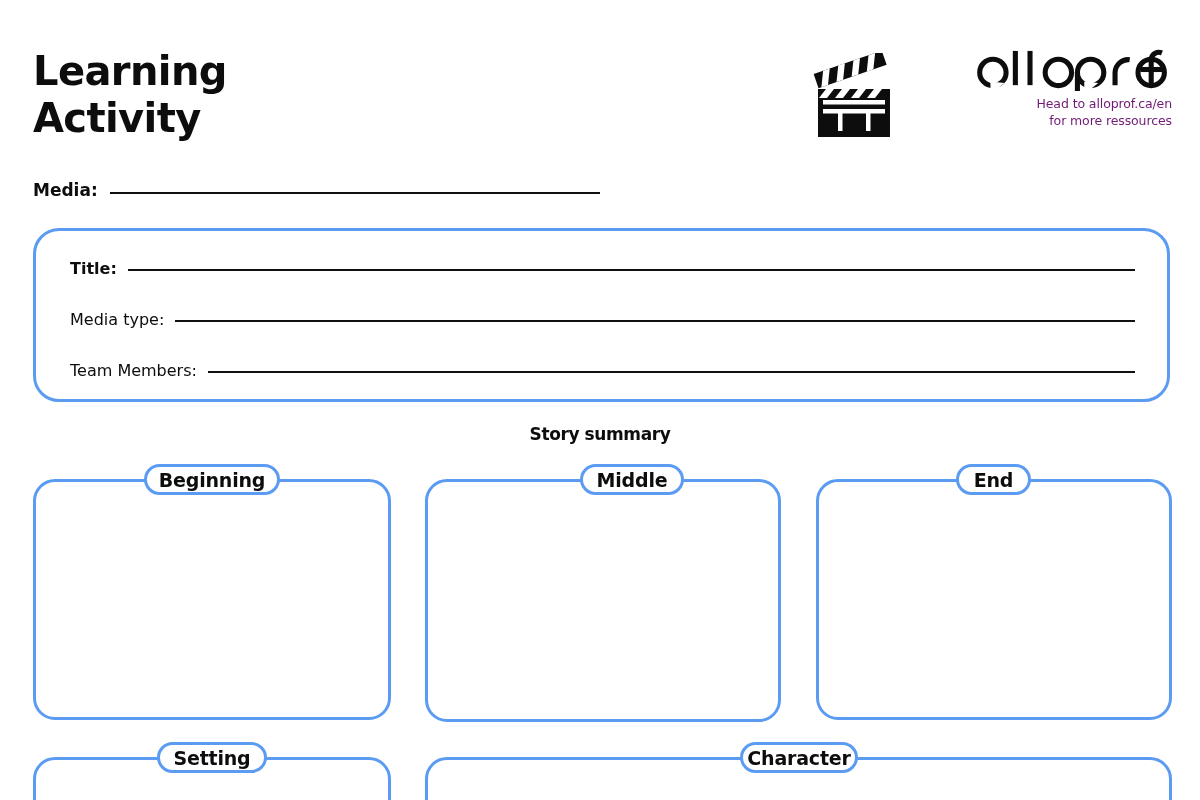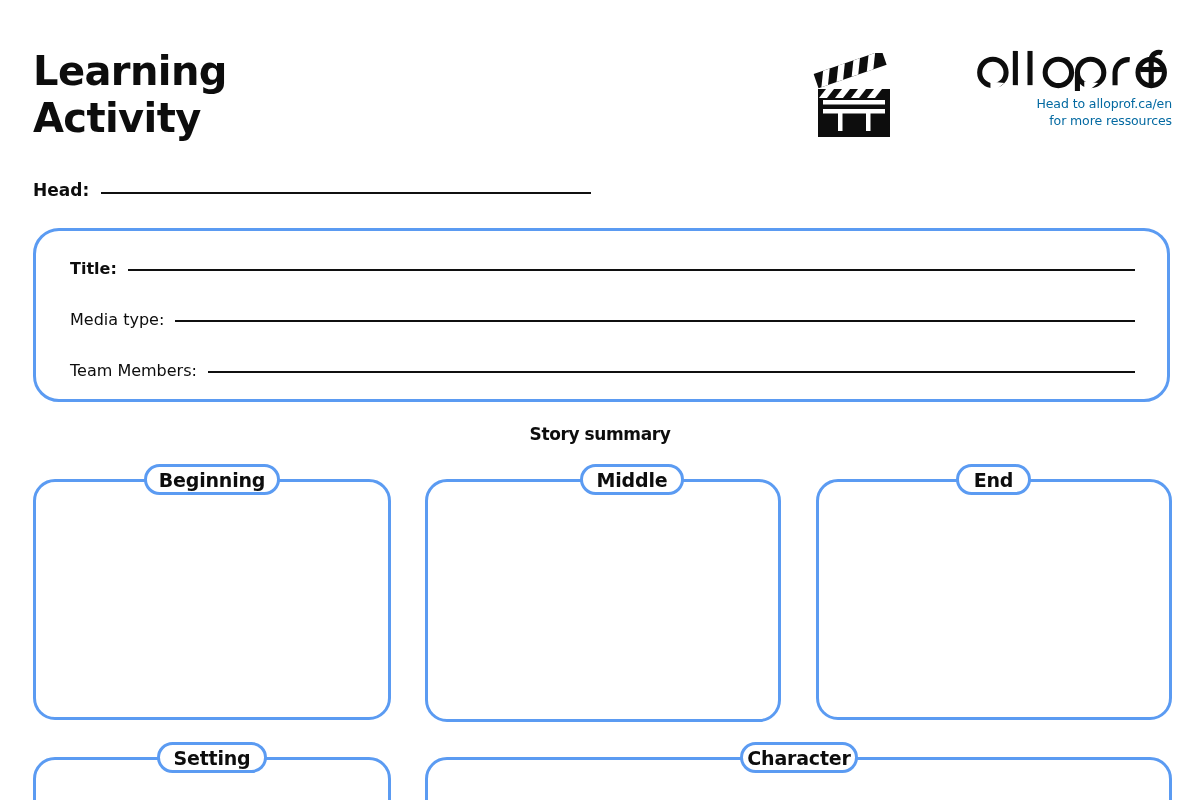--- a/index.html
+++ b/index.html
@@ -56,21 +56,21 @@
   }
   .brand-logo {
     display: block;
     margin-left: auto;
   }
   .brand-tagline {
     font-family: "DejaVu Sans", sans-serif;
     font-size: 12.5px;
     line-height: 14.5px;
     font-weight: 400;
-    color: #0369a1;
+    color: #701a75;
     letter-spacing: -0.1px;
     margin-top: 2px;
   }
 
   
   .name-row {
     position: absolute;
     left: 33px;
     top: 180px;
     display: flex;
@@ -259,21 +259,21 @@
         <path d="M112 36 L112 44 L121 37 Z" fill="#ffffff" stroke="#ffffff" stroke-width="3"></path>
 
         <path d="M179 38 L179 11 A8 8 0 0 1 190 5" fill="none" stroke="#0d0d0d" stroke-width="5.2"></path>
       </svg>
     </div>
     <div class="brand-tagline">Head to alloprof.ca/en</div>
     <div class="brand-tagline">for more ressources</div>
   </div>
 
   <div class="name-row">
-    <span class="name-label">Head:</span>
+    <span class="name-label">Media:</span>
     <span class="name-rule"></span>
   </div>
 
   <div class="info-card">
 
     <div class="field-row r2">
       <span class="field-label">Media type:</span>
       <span class="field-rule"></span>
     </div>
 

